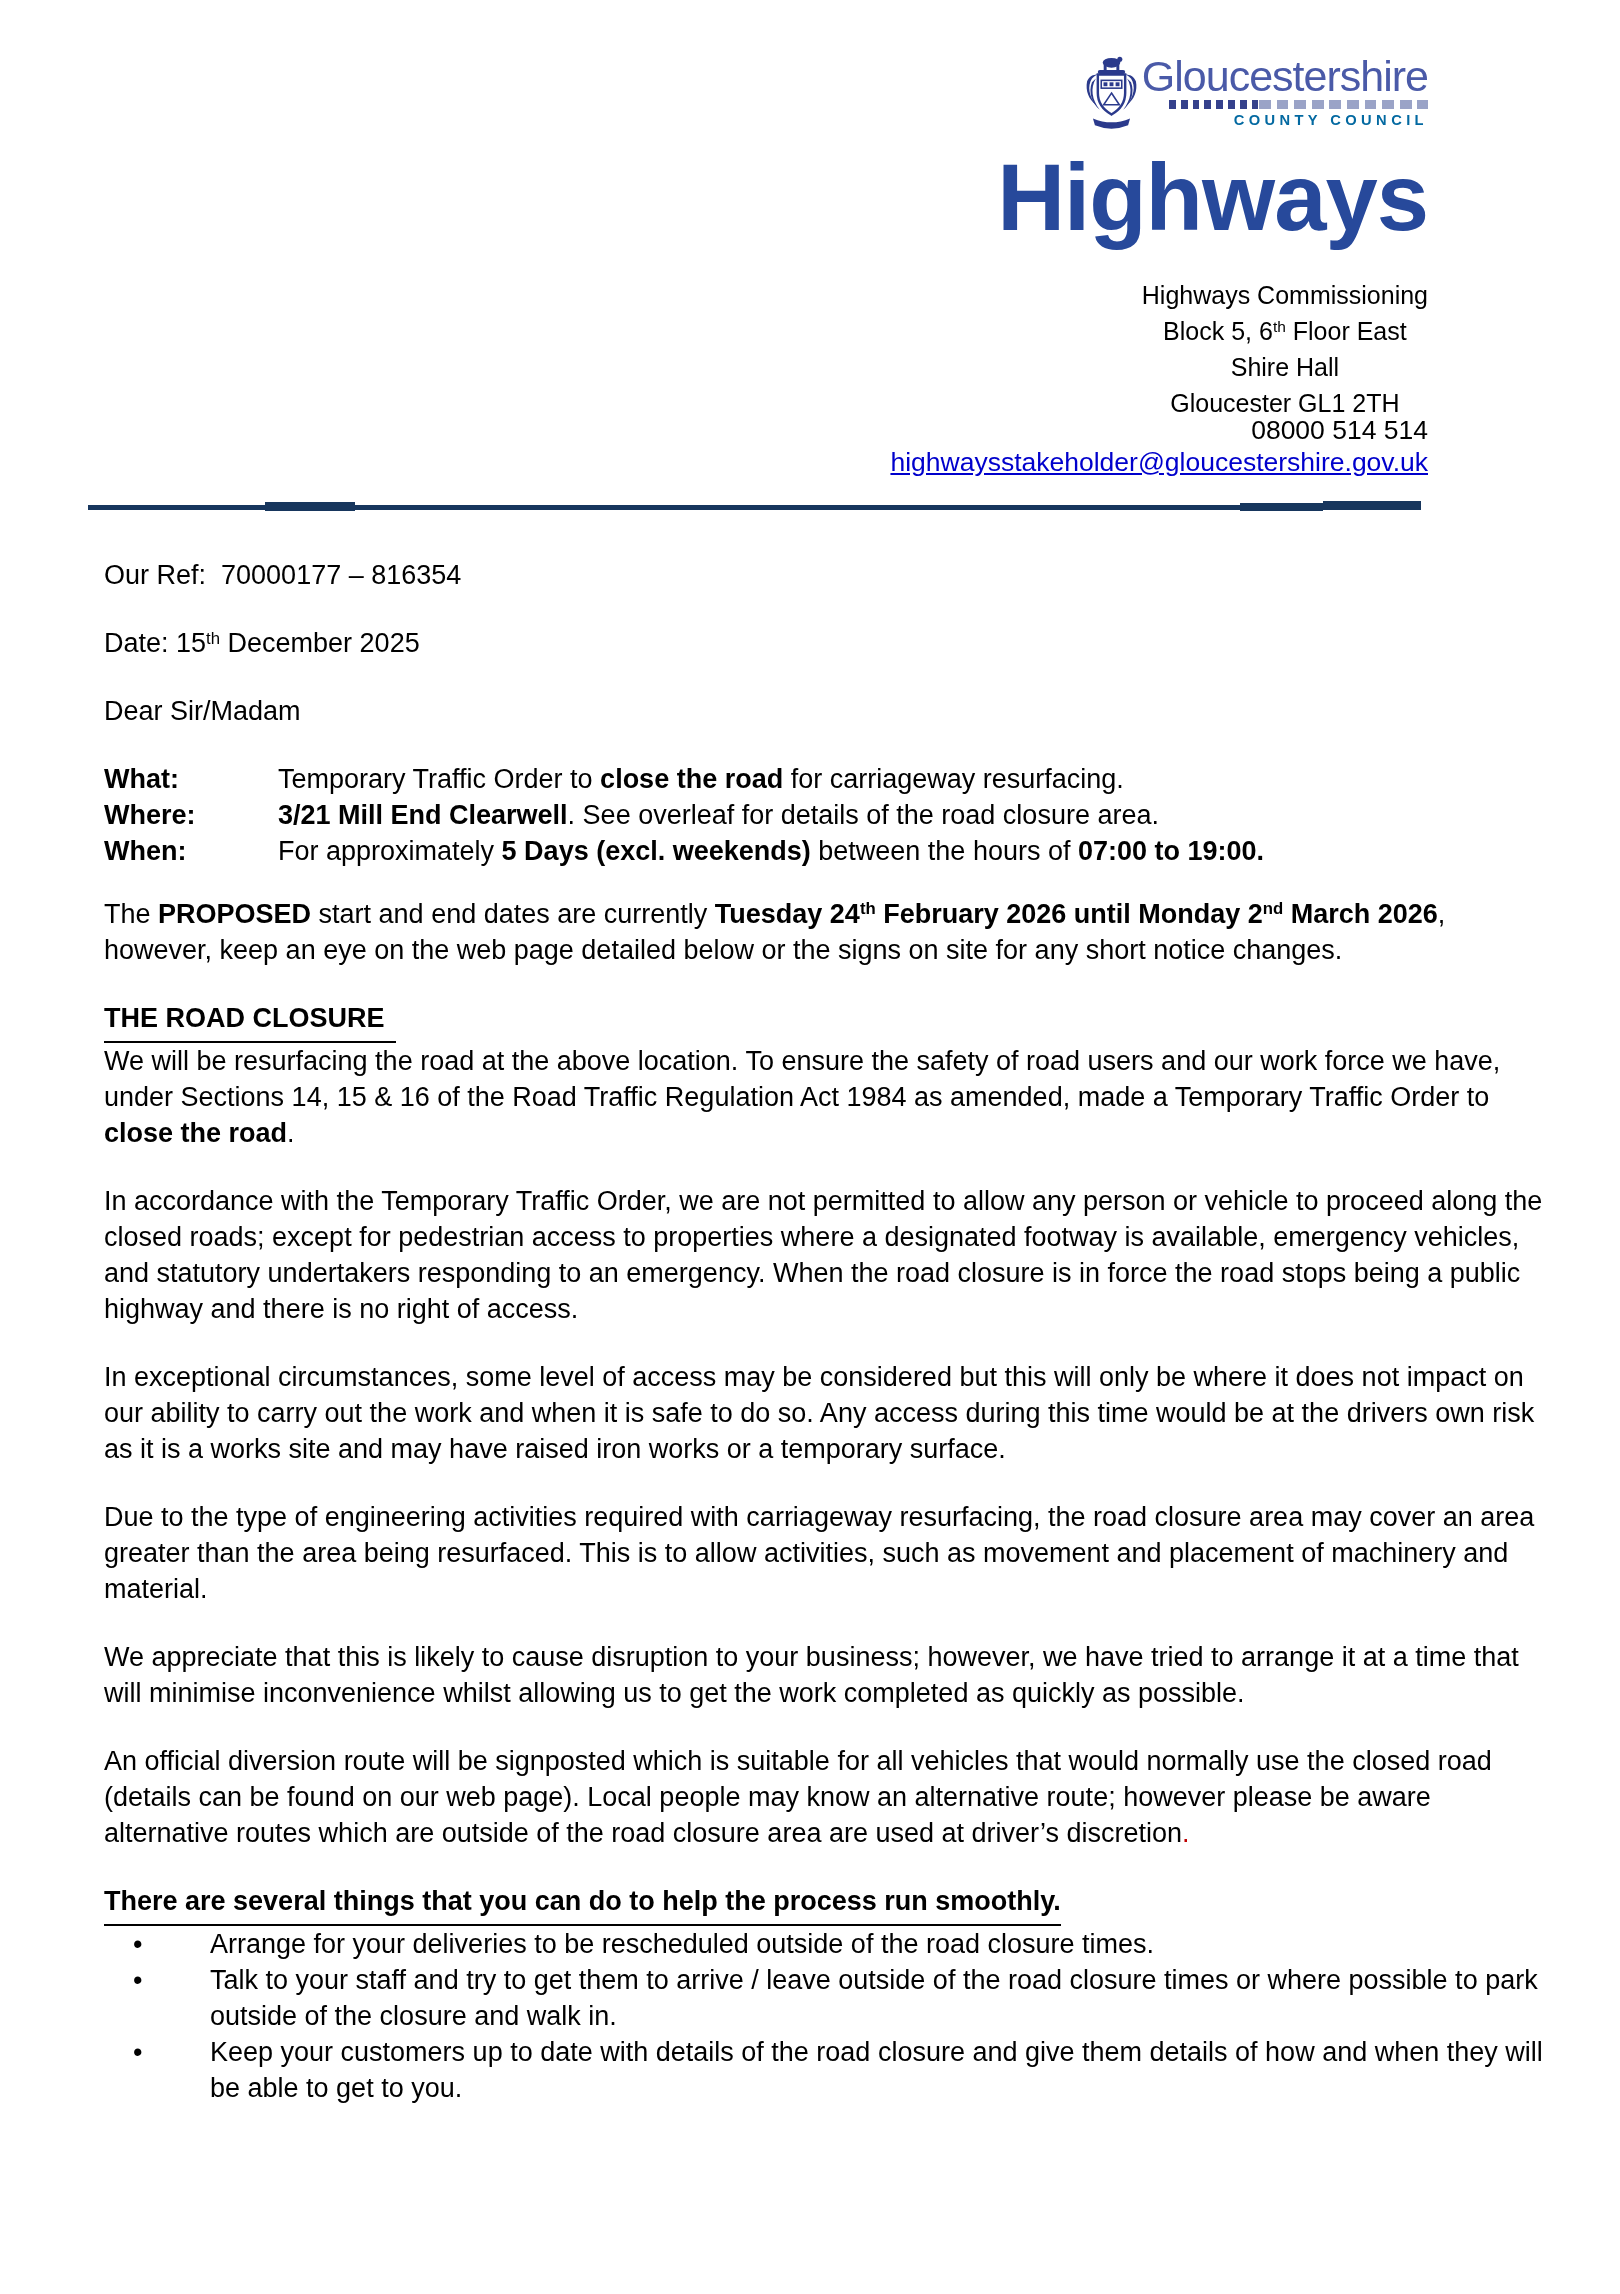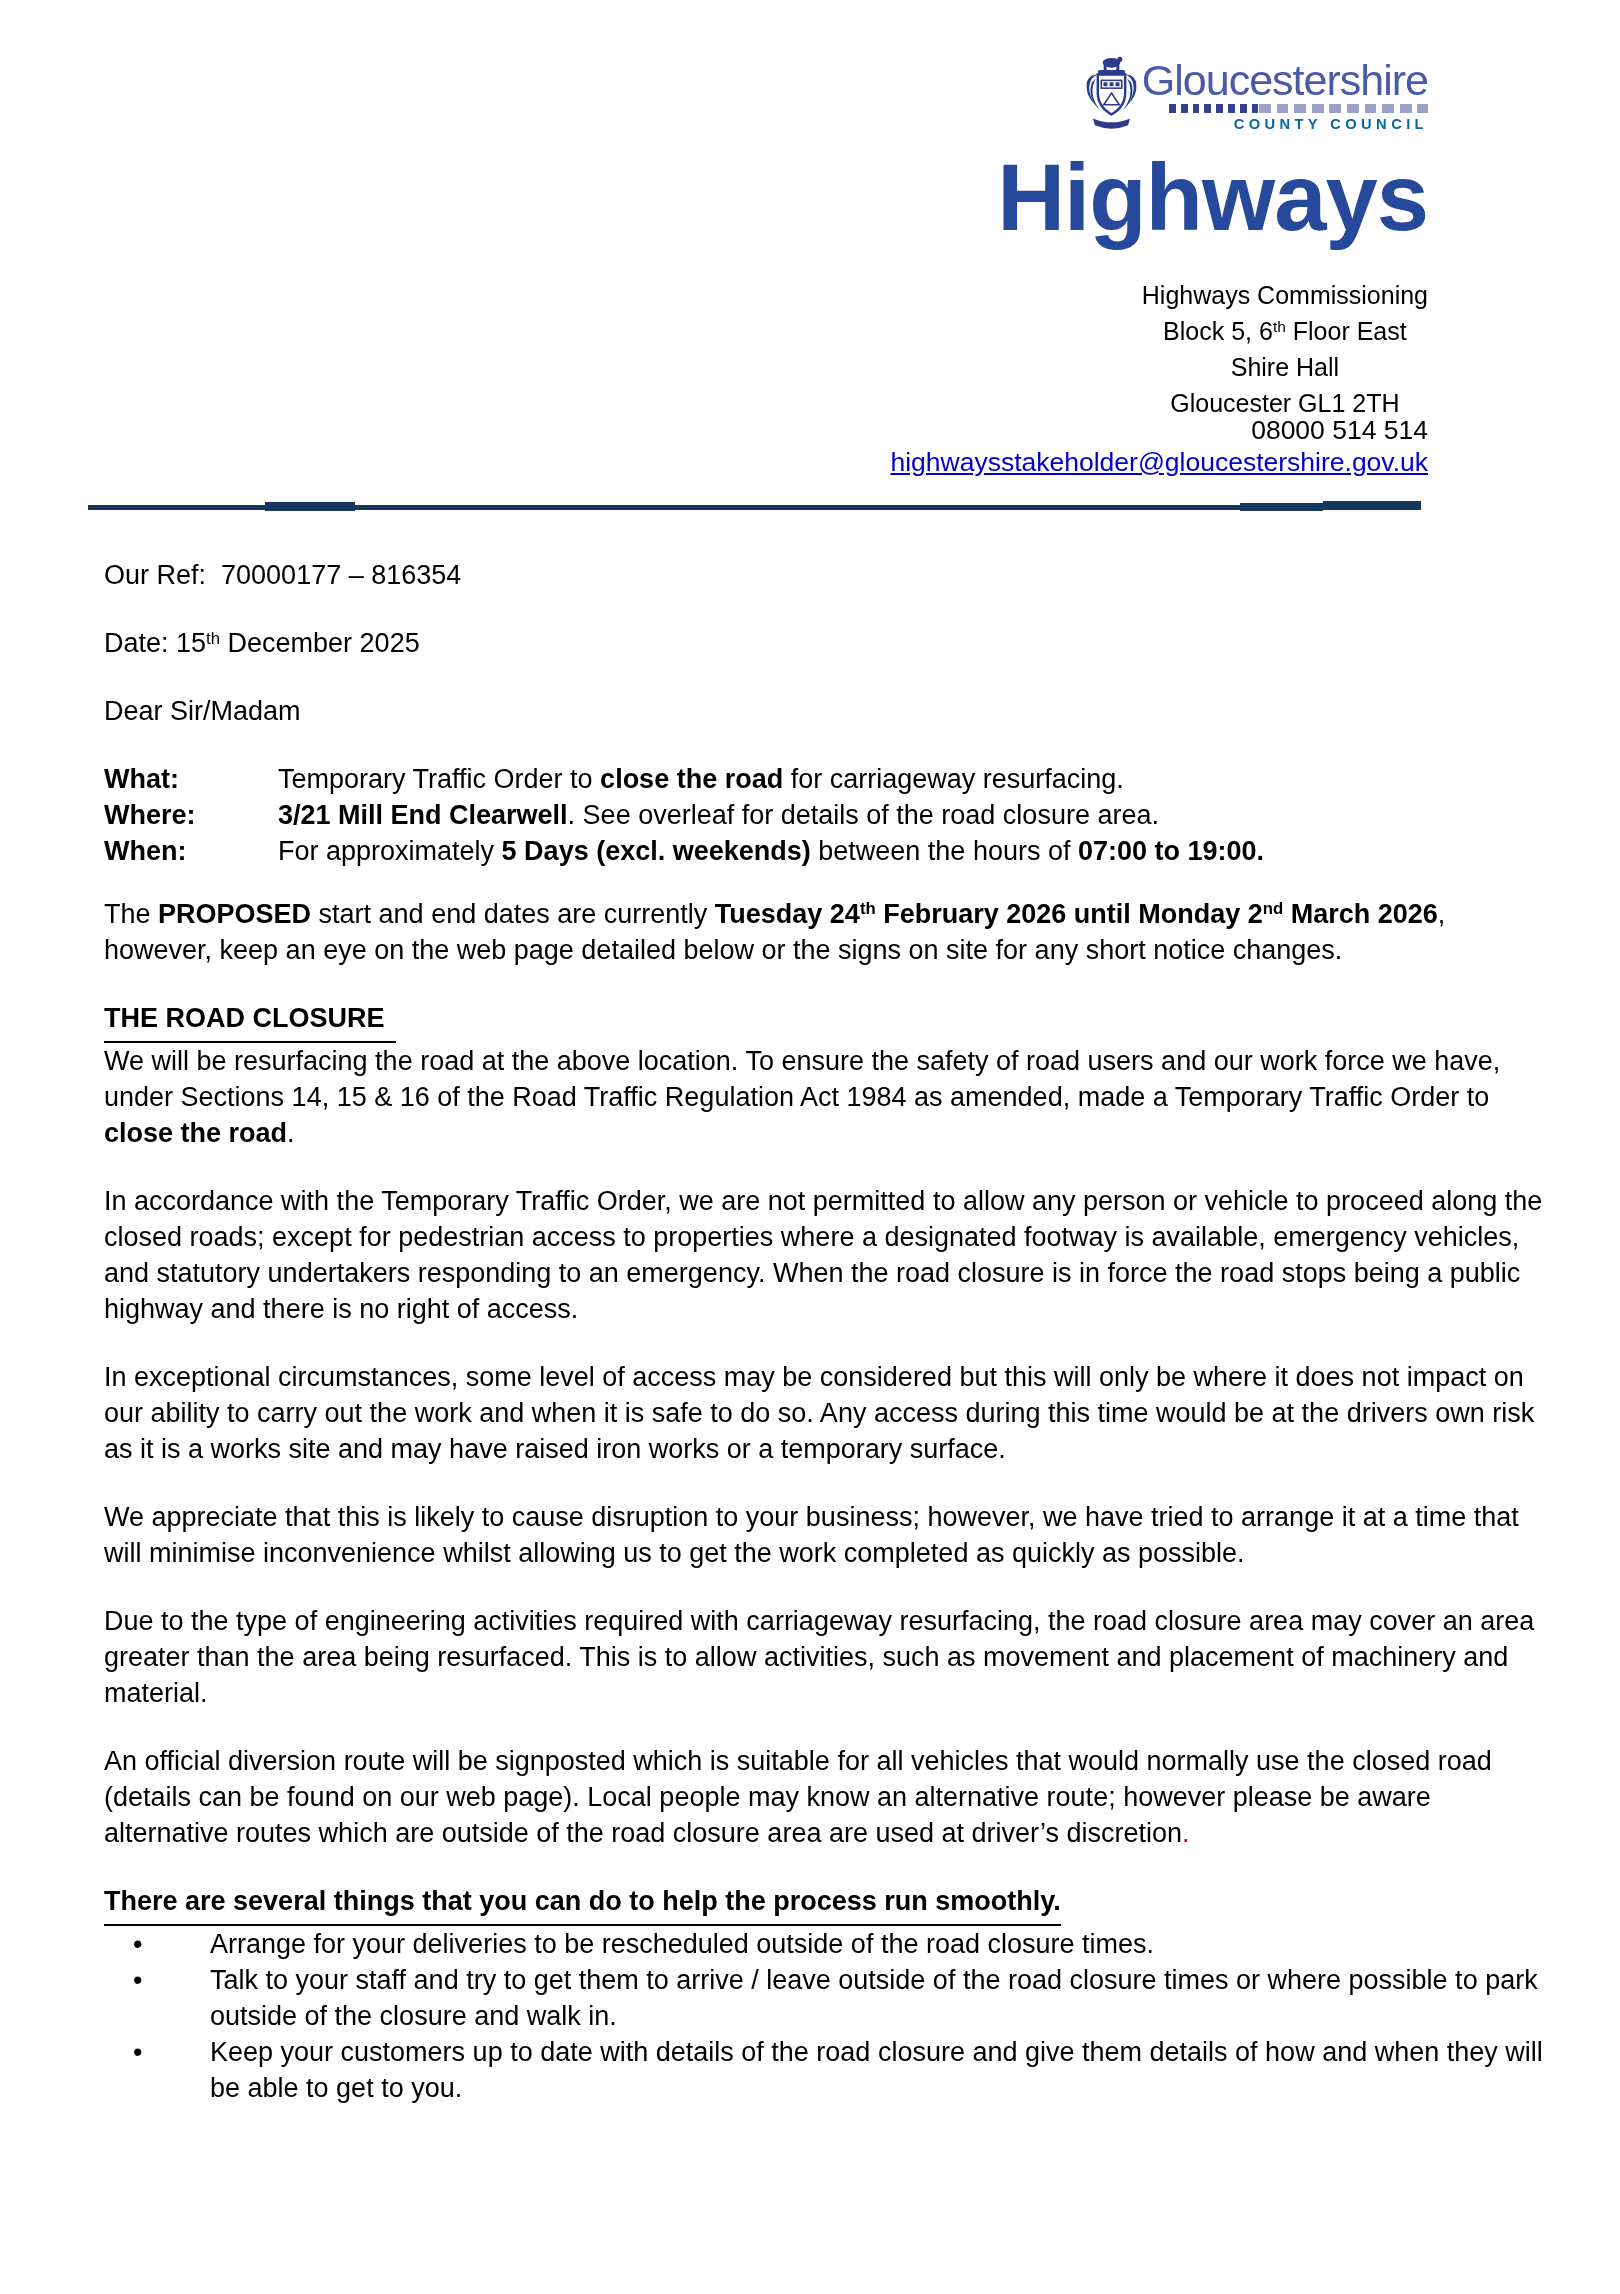--- a/index.html
+++ b/index.html
@@ -4,21 +4,21 @@
 <title>Document</title>
 <style>
   html,body{margin:0;padding:0;}
   body{
     width:1620px;height:2295px;position:relative;background:#ffffff;
     font-family:"Liberation Sans",sans-serif;color:#000;
     -webkit-font-smoothing:antialiased;
   }
   
   .letterhead{position:absolute;top:54px;right:192px;text-align:right;}
-  .council-row{display:flex;align-items:center;justify-content:flex-end;gap:2px;}
+  .council-row{display:flex;align-items:flex-start;justify-content:flex-end;gap:2px;}
   .council-text{display:flex;flex-direction:column;align-items:flex-end;}
   .council-name{
     font-size:43px;color:#4a5aa8;letter-spacing:-1px;line-height:45px;
     font-family:"Liberation Sans",sans-serif;
   }
   .dash-row{display:flex;margin-top:1px;height:8.8px;}
   .dash-dark{width:90px;height:8.8px;
     background:repeating-linear-gradient(90deg,#35418c 0 6.9px,rgba(0,0,0,0) 6.9px 11.8px);}
   .dash-light{width:169px;height:8.8px;
     background:repeating-linear-gradient(90deg,#9aa3c7 0 11.8px,rgba(0,0,0,0) 11.8px 17.6px);}
@@ -138,23 +138,23 @@
 
   <p class="indent"><span>The </span><span class="b">PROPOSED</span><span> start and end dates are currently </span><span class="b">Tuesday 24</span><sup class="b">th</sup><span class="b"> February 2026 until Monday 2</span><sup class="b">nd</sup><span class="b"> March 2026</span><span>, however, keep an eye on the web page detailed below or the signs on site for any short notice changes.</span></p>
 
   <div class="h1"><span class="hu">THE ROAD CLOSURE</span></div>
   <p><span>We will be resurfacing the road at the above location. To ensure the safety of road users and our work force we have, under Sections 14, 15 &amp; 16 of the Road Traffic Regulation Act 1984 as amended, made a Temporary Traffic Order to </span><span class="b">close the road</span><span>.</span></p>
 
   <p>In accordance with the Temporary Traffic Order, we are not permitted to allow any person or vehicle to proceed along the closed roads; except for pedestrian access to properties where a designated footway is available, emergency vehicles, and statutory undertakers responding to an emergency. When the road closure is in force the road stops being a public highway and there is no right of access.</p>
 
   <p>In exceptional circumstances, some level of access may be considered but this will only be where it does not impact on our ability to carry out the work and when it is safe to do so. Any access during this time would be at the drivers own risk as it is a works site and may have raised iron works or a temporary surface.</p>
 
+  <p>Due to the type of engineering activities required with carriageway resurfacing, the road closure area may cover an area greater than the area being resurfaced. This is to allow activities, such as movement and placement of machinery and material.</p>
+
   <p>We appreciate that this is likely to cause disruption to your business; however, we have tried to arrange it at a time that will minimise inconvenience whilst allowing us to get the work completed as quickly as possible.</p>
-
-  <p>Due to the type of engineering activities required with carriageway resurfacing, the road closure area may cover an area greater than the area being resurfaced. This is to allow activities, such as movement and placement of machinery and material.</p>
 
   <p><span>An official diversion route will be signposted which is suitable for all vehicles that would normally use the closed road (details can be found on our web page). Local people may know an alternative route; however please be aware alternative routes which are outside of the road closure area are used at driver’s discretion</span><span class="red">.</span></p>
 
   <div class="h2"><span class="hu">There are several things that you can do to help the process run smoothly.</span></div>
 
   <ul class="bullets">
     <li>
       <span class="bullet-glyph">•</span>
       <span class="bullet-text">Arrange for your deliveries to be rescheduled outside of the road closure times.</span>
     </li>

